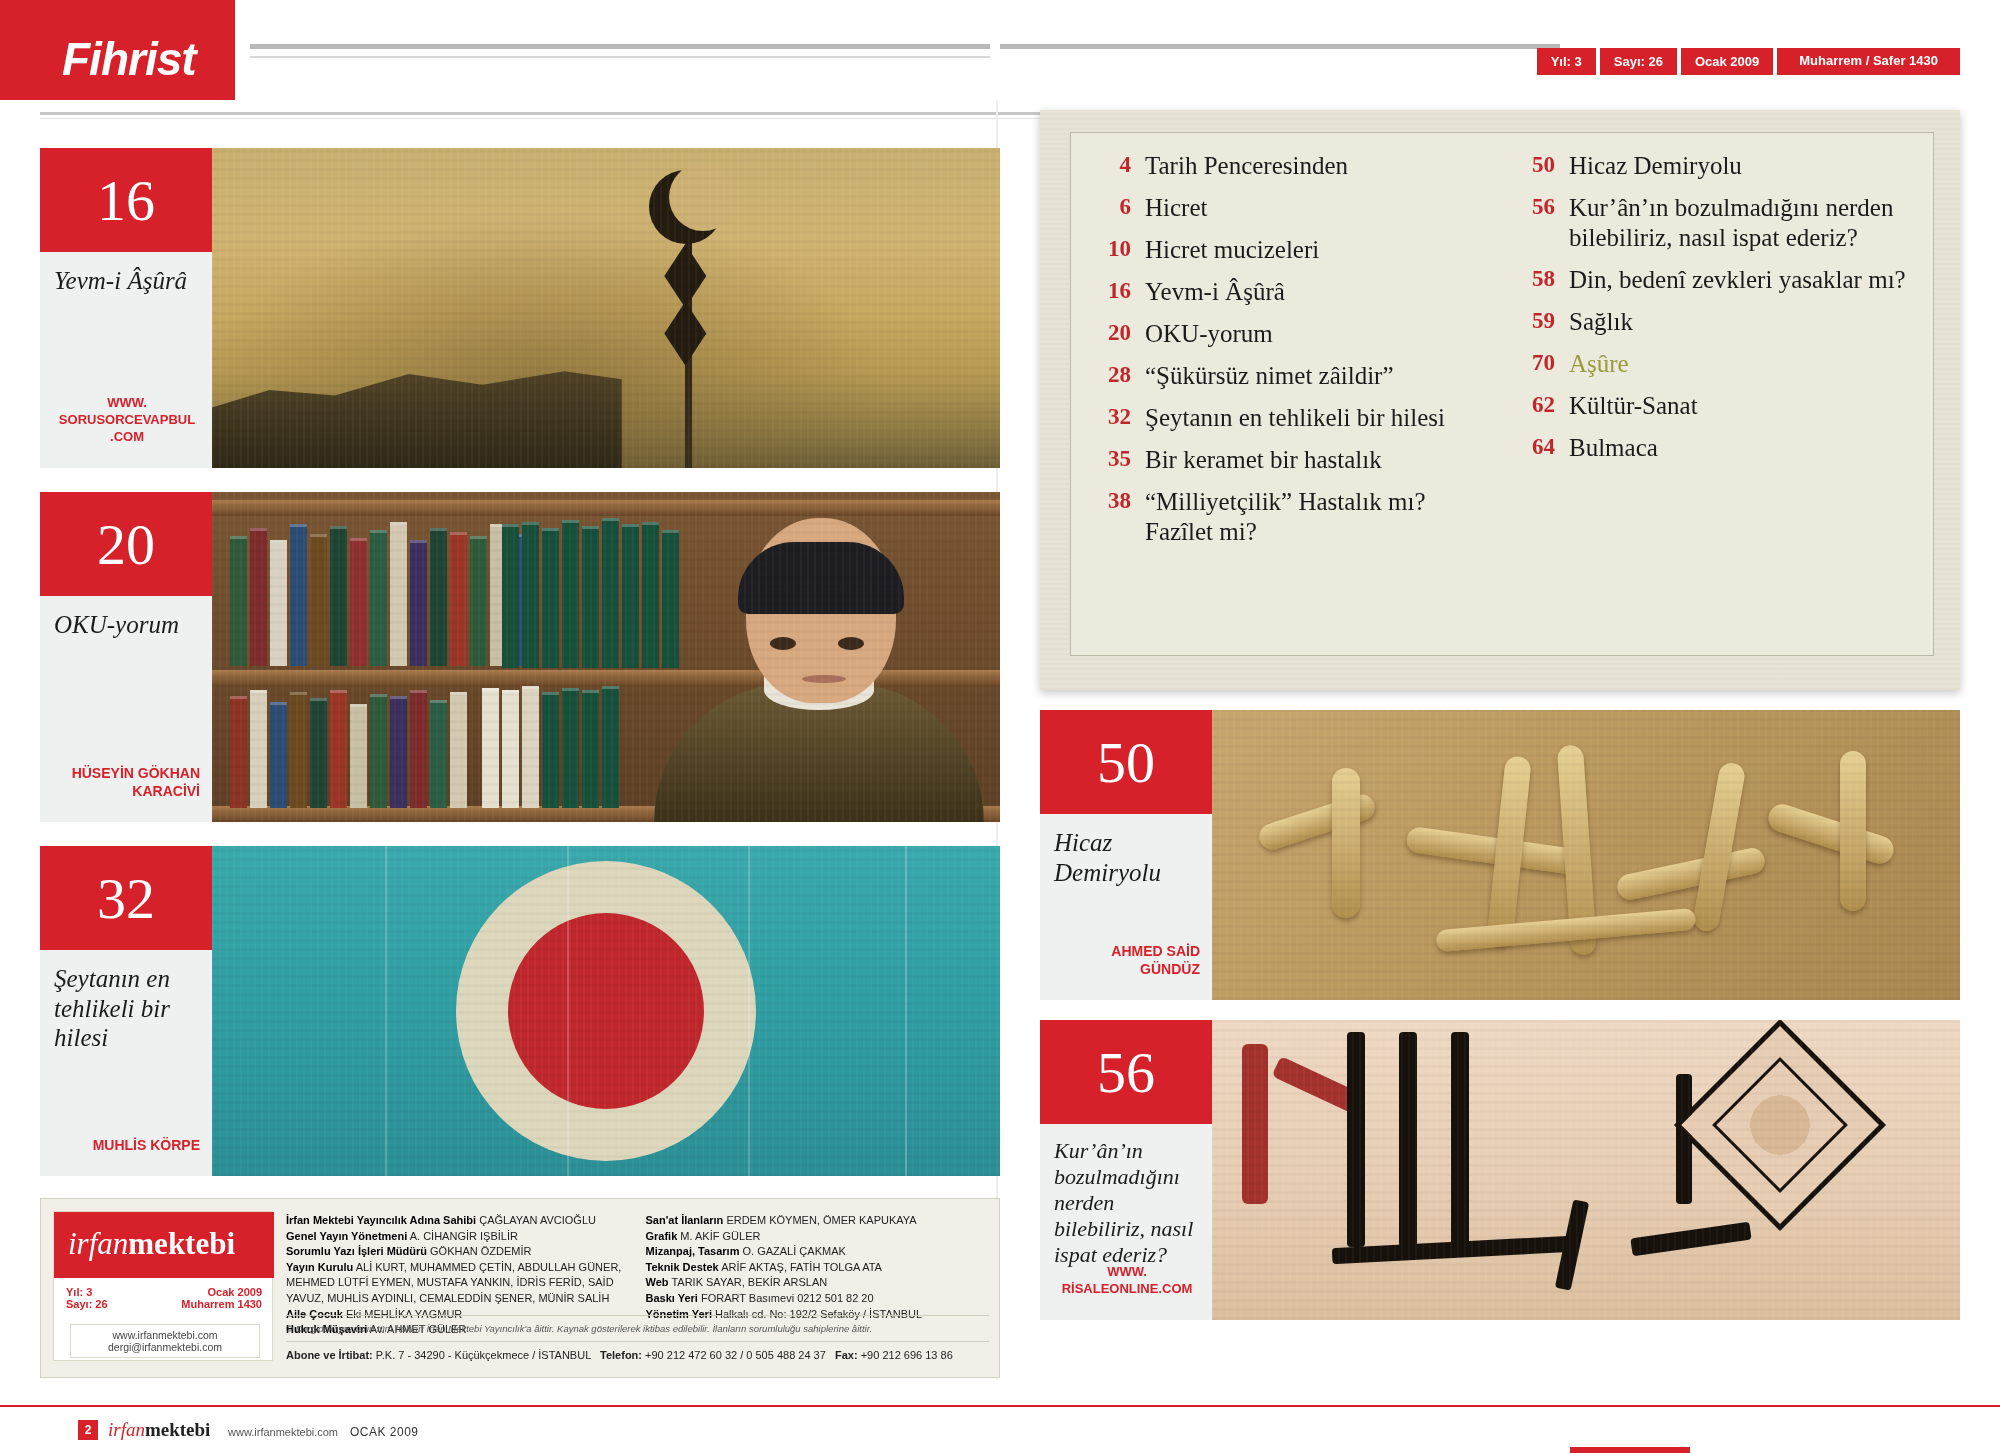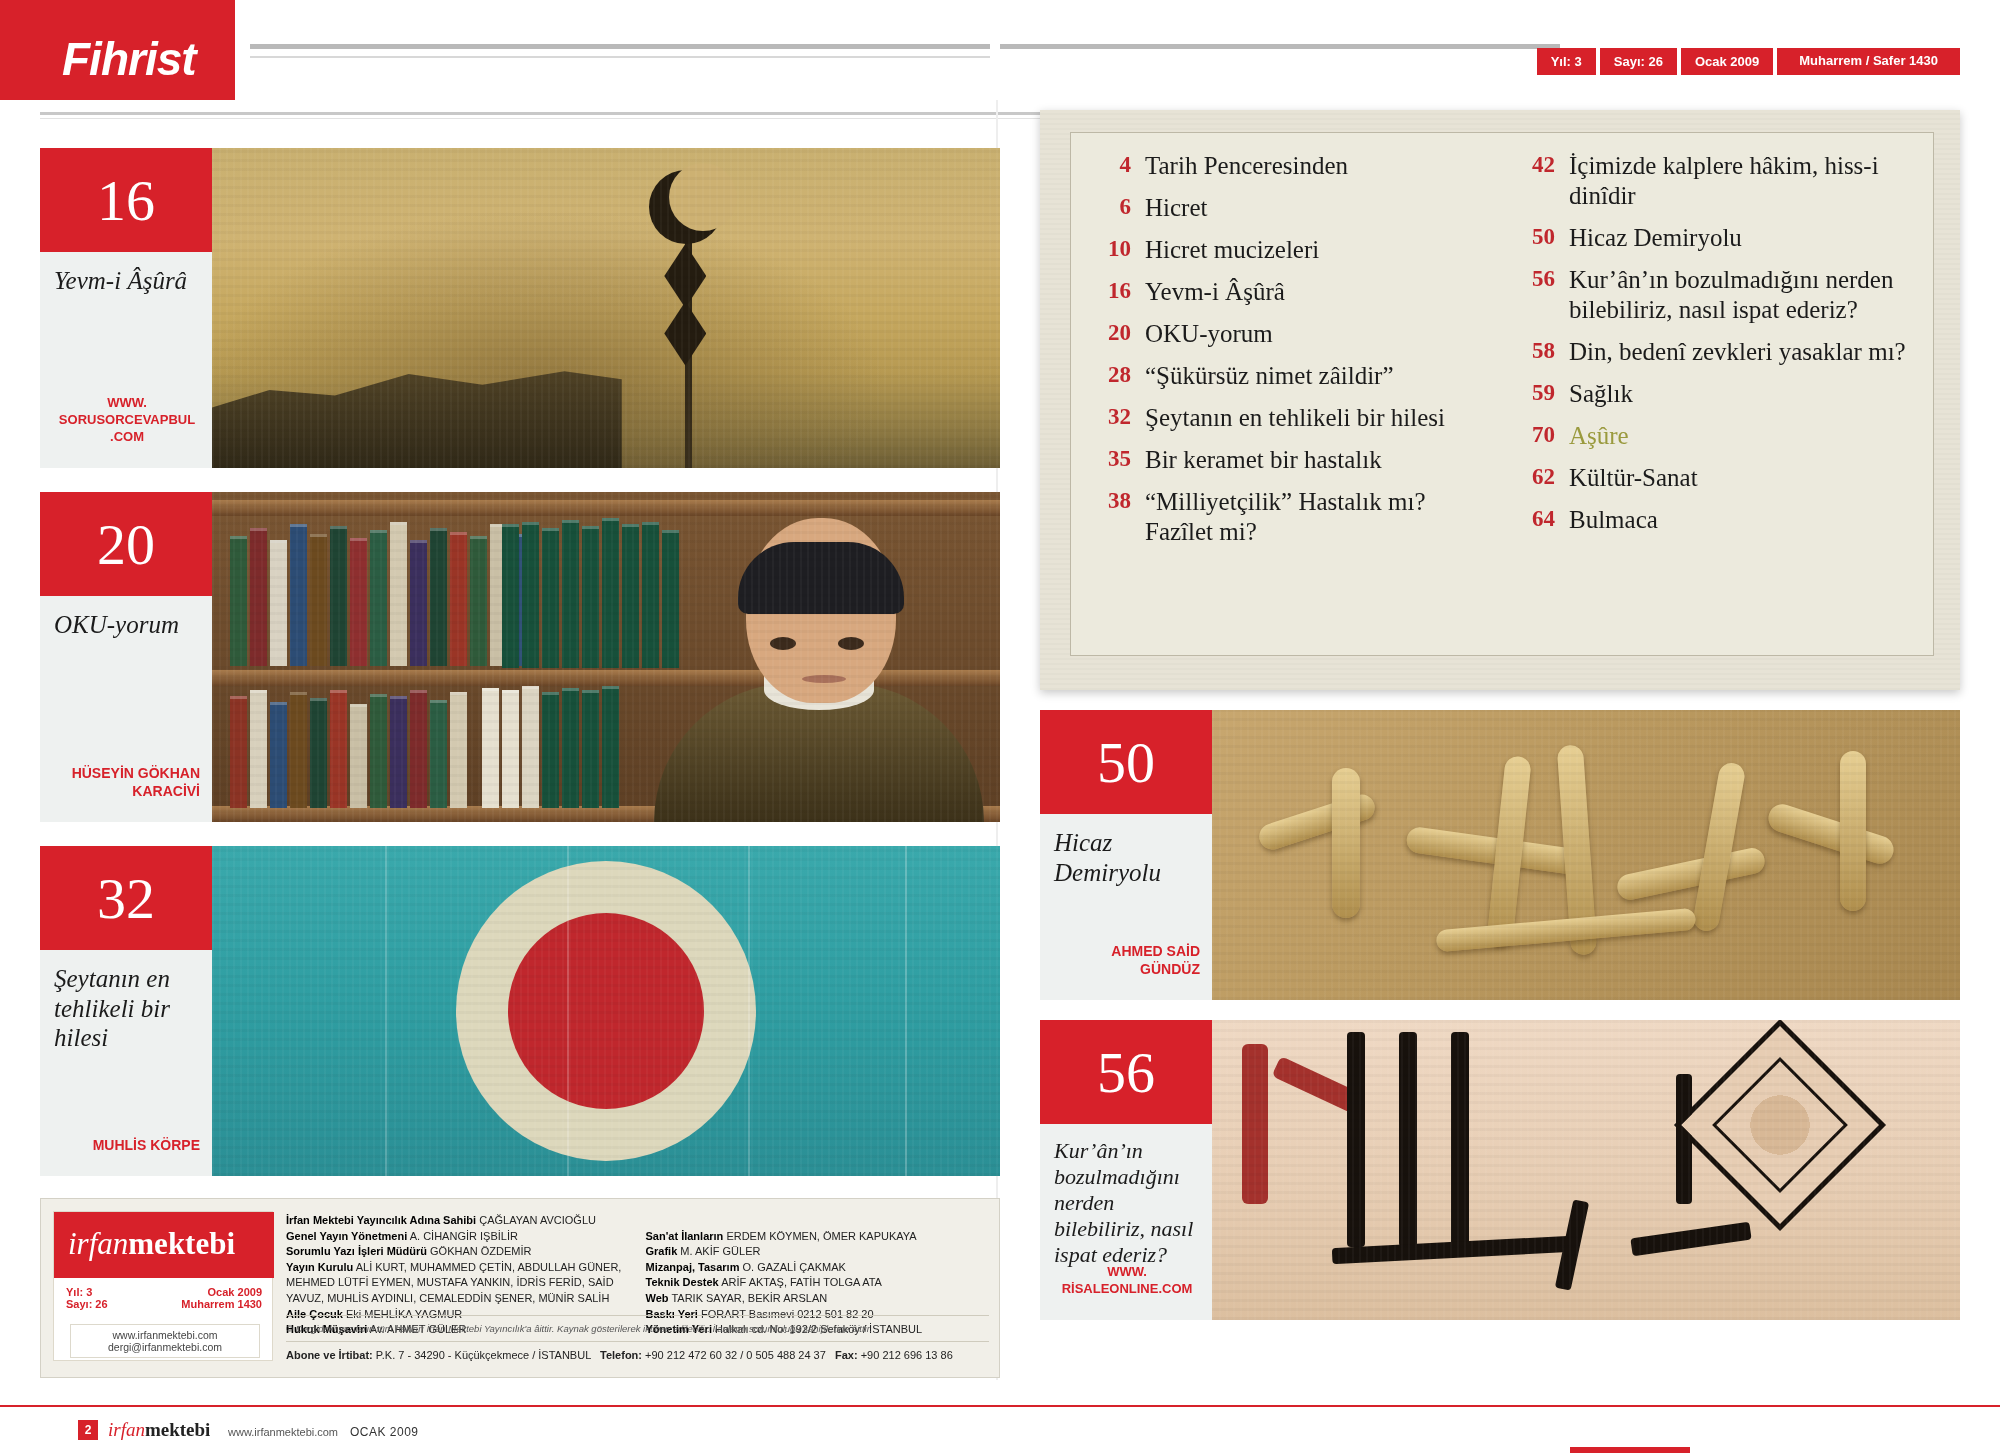--- a/index.html
+++ b/index.html
@@ -227,21 +227,21 @@
   .logo-web {
     position: absolute; left: 16px; top: 112px; width: 190px; height: 34px;
     border: 1px solid #ddd9cc; background: #fff;
     font-family: "Liberation Sans", sans-serif; font-size: 10.5px; color: #444;
     display: flex; flex-direction: column; align-items: center; justify-content: center;
   }
   .colophon-text {
     position: absolute; left: 245px; top: 14px; right: 10px;
     font-family: "Liberation Sans", sans-serif; font-size: 11px; color: #222;
     line-height: 1.42;
-    display: flex; gap: 16px; align-items: flex-end;
+    display: flex; gap: 16px;
   }
   .colophon-text .c { width: 50%; }
   .colophon-text b { color: #000; }
   .colophon-rule {
     position: absolute; left: 245px; top: 116px; right: 10px; height: 1px; background: #cfcbbd;
   }
   .colophon-note {
     position: absolute; left: 245px; top: 124px; right: 10px;
     font-family: "Liberation Sans", sans-serif; font-size: 9.5px; color: #555;
     font-style: italic;
@@ -605,24 +605,20 @@
               <span class="toc-label">Bir keramet bir hastalık</span>
             </div>
             <div class="toc-item">
               <span class="toc-num">38</span>
               <span class="toc-label">“Milliyetçilik” Hastalık mı? Fazîlet mi?</span>
             </div>
           </div>
 
           <div class="toc-col">
             <div class="toc-item">
-              <span class="toc-num">42</span>
-              <span class="toc-label">İçimizde kalplere hâkim, hiss-i dinîdir</span>
-            </div>
-            <div class="toc-item">
               <span class="toc-num">50</span>
               <span class="toc-label">Hicaz Demiryolu</span>
             </div>
             <div class="toc-item">
               <span class="toc-num">56</span>
               <span class="toc-label">Kur’ân’ın bozulmadığını nerden bilebiliriz, nasıl ispat ederiz?</span>
             </div>
             <div class="toc-item">
               <span class="toc-num">58</span>
               <span class="toc-label">Din, bedenî zevkleri yasaklar mı?</span>

